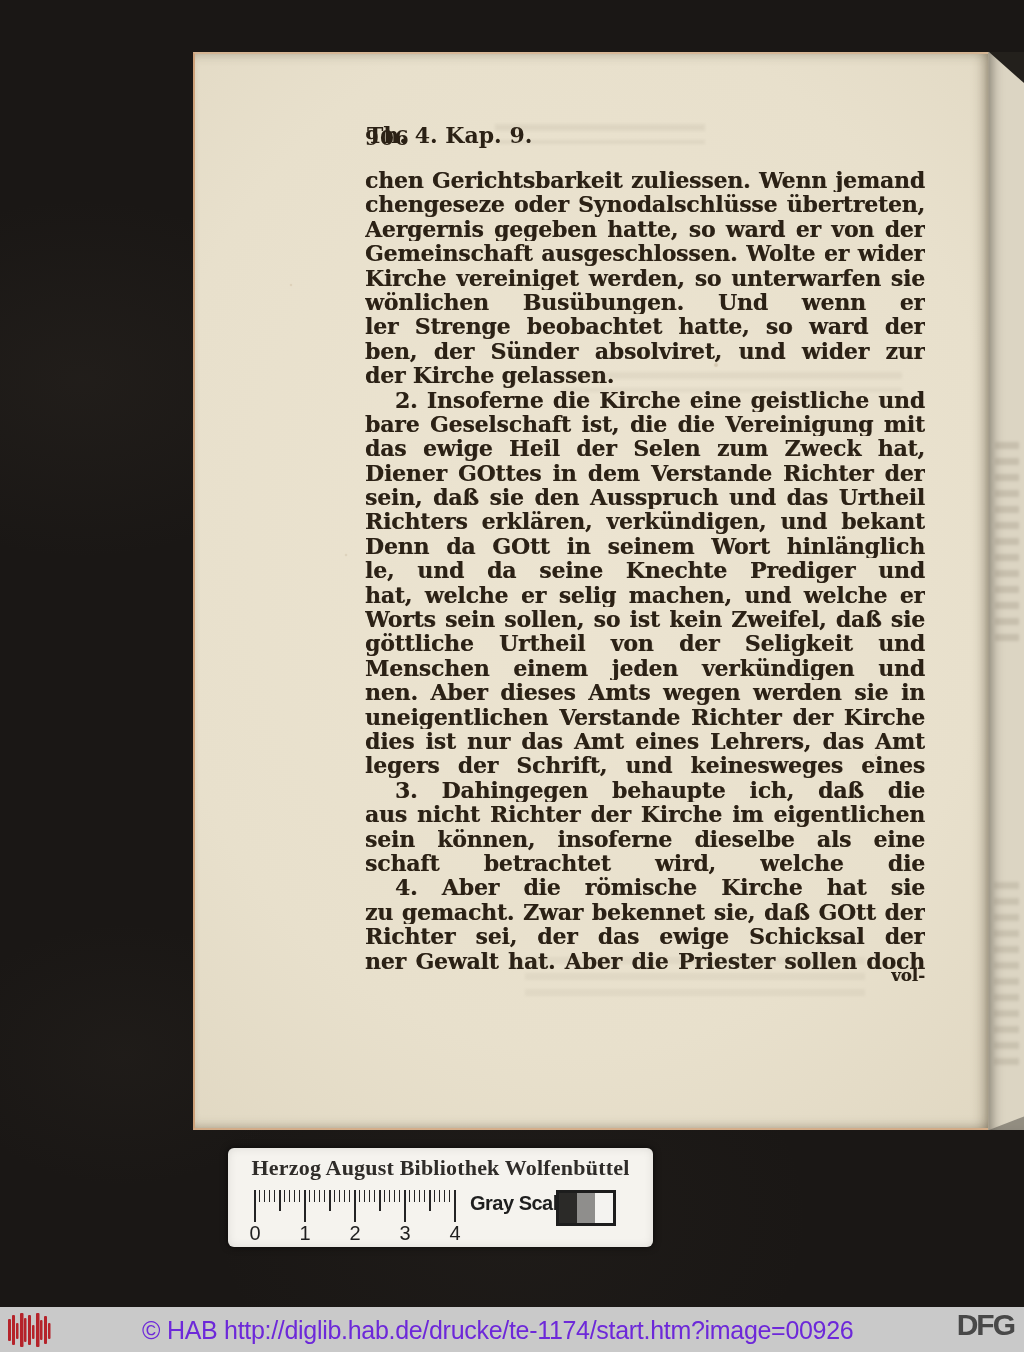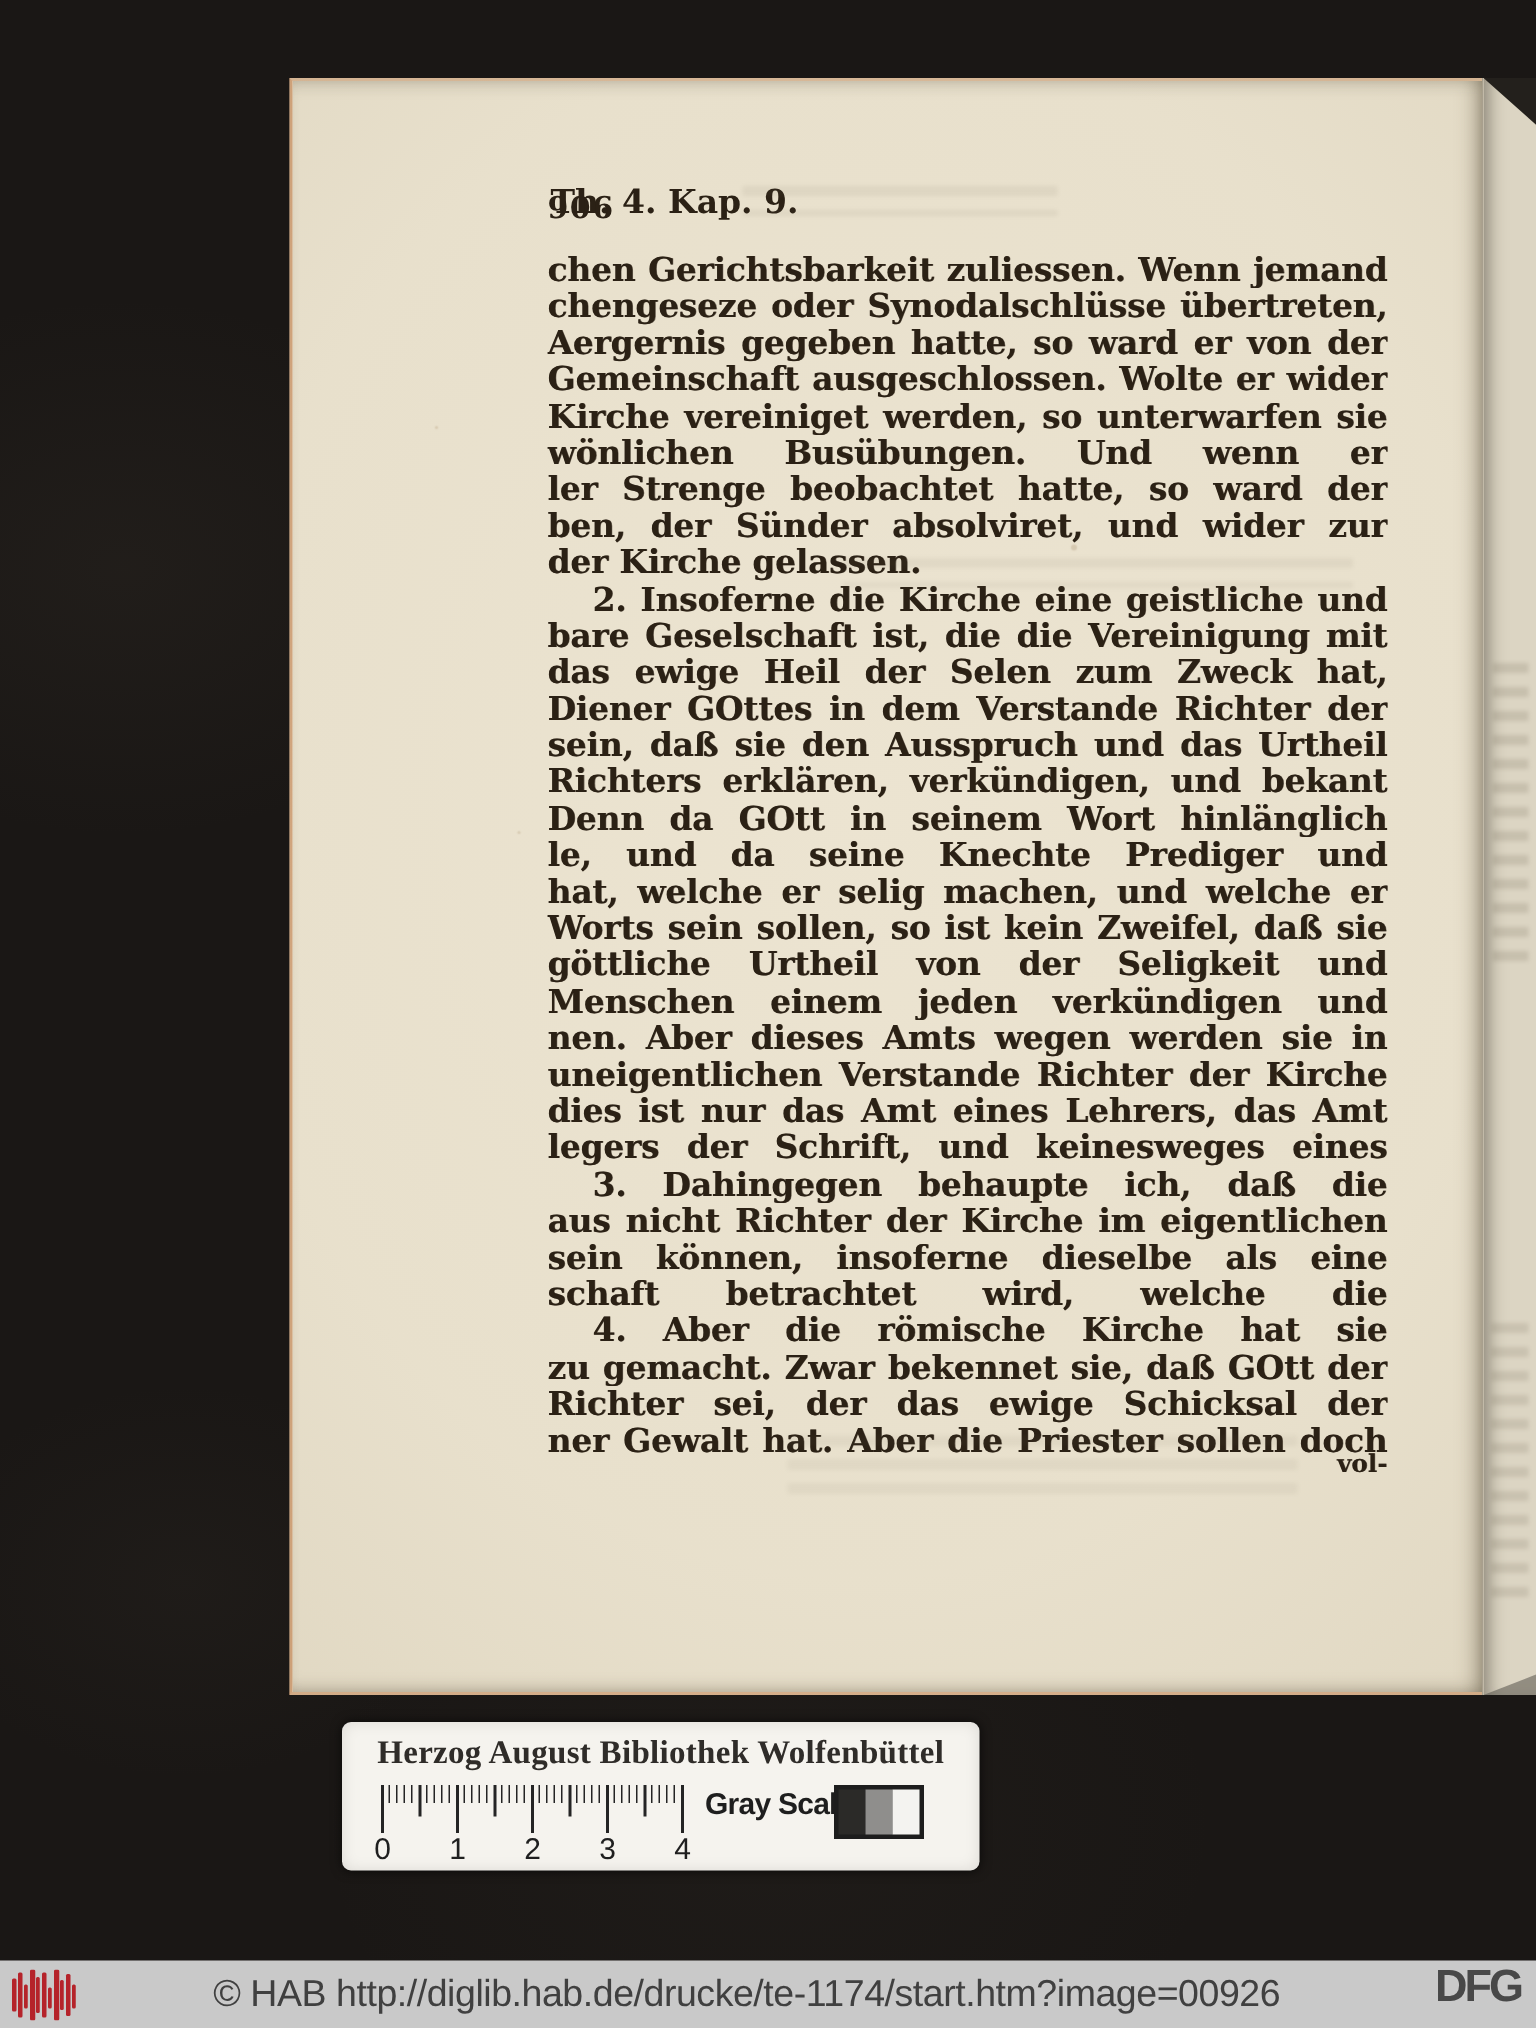--- a/index.html
+++ b/index.html
@@ -121,21 +121,21 @@
   .patch { width:18px; height:30px; }
 
   
   .footer {
     position:absolute; left:0; top:1307px; width:1024px; height:45px;
     background:#c9c9c9;
   }
   .hab-logo { position:absolute; left:8px; top:6px; }
   .footer-url {
     position:absolute; left:50%; top:50%; transform:translate(-52%,-50%);
-    font-family:"Liberation Sans", sans-serif; font-size:25px; color:#404040;
+    font-family:"Liberation Sans", sans-serif; font-size:25px; color:#6d28d9;
     letter-spacing:-0.3px; white-space:nowrap;
   }
   .dfg {
     position:absolute; right:10px; top:1px;
     font-family:"Liberation Sans", sans-serif; font-size:30px; font-weight:bold;
     letter-spacing:-2px; color:#484848;
   }
 </style>
 </head>
 <body>

